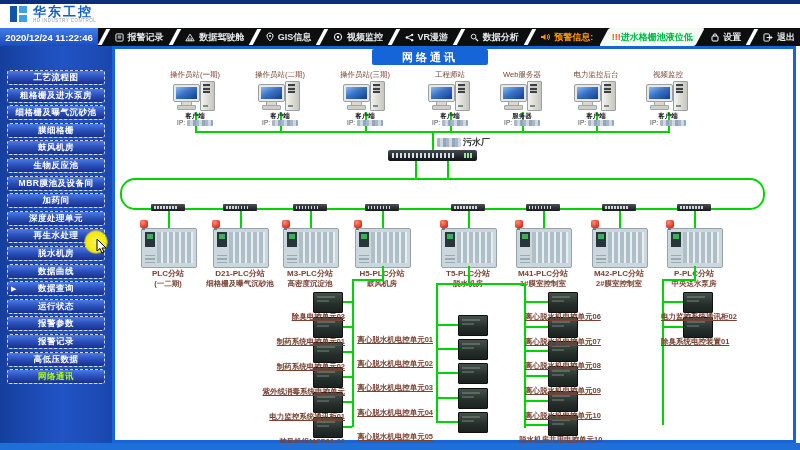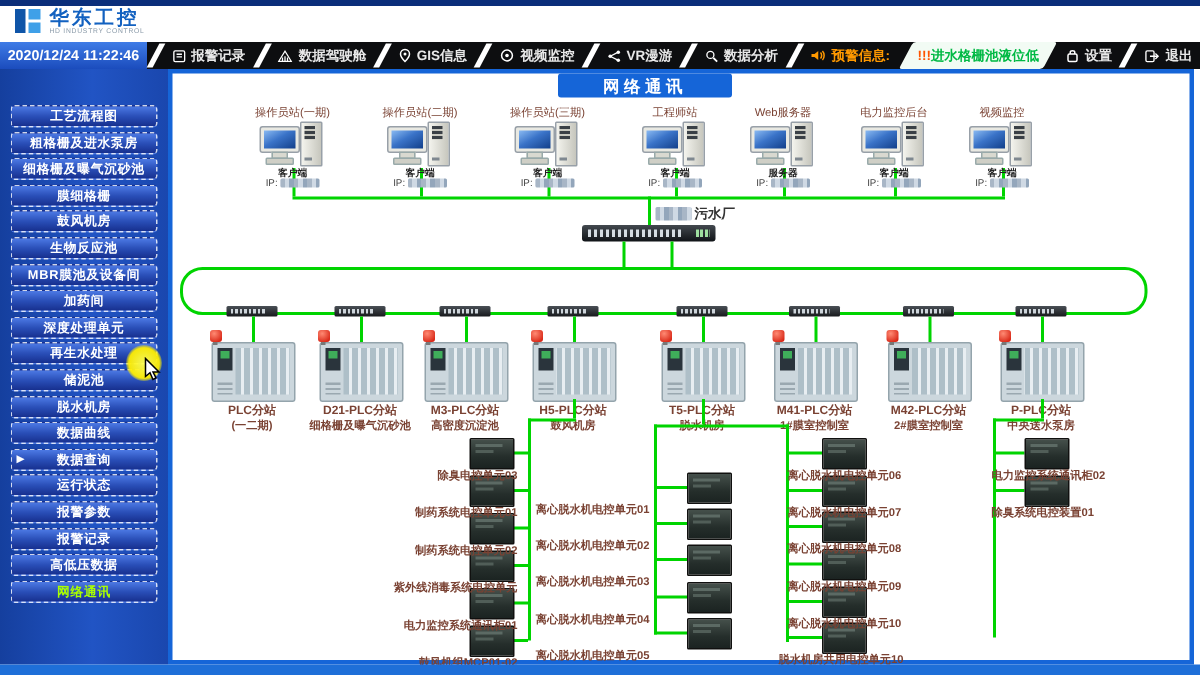--- a/index.html
+++ b/index.html
@@ -96,21 +96,21 @@
           background:radial-gradient(circle at 35% 30%,#ff8a73,#cf0f00);}
   .beacon::after{content:"";position:absolute;left:2px;bottom:-2px;width:3px;height:2px;background:#777;}
   .plabel{position:absolute;width:84px;text-align:center;color:#7a4233;font-weight:bold;white-space:nowrap;}
   .plabel .l1{font-size:8px;line-height:10px;}
   .plabel .l2{font-size:7.5px;line-height:9px;text-align:center;}
   
   .unit{position:absolute;width:28px;height:19px;border:1px solid #10100f;border-radius:1px;
         background:linear-gradient(180deg,#45504b 0%,#252e2b 60%,#1b2321 100%);}
   .unit::before{content:"";position:absolute;left:3px;top:3px;width:18px;height:2px;background:#5c6a64;}
   .unit::after{content:"";position:absolute;left:3px;top:7px;width:12px;height:1.5px;background:#515e58;}
-  .ulabel{position:absolute;font-size:7.5px;font-weight:bold;color:#7a4233;white-space:nowrap;}
+  .ulabel{position:absolute;font-size:7.5px;font-weight:bold;color:#7a4233;white-space:nowrap;text-decoration:underline;}
   .ulabel.r{text-align:right;}
   #plant-label{position:absolute;left:322px;top:87px;font-size:9px;color:#333;font-weight:bold;display:flex;align-items:center;gap:2px;}
   #plant-label .mosaic{width:24px;height:9px;}
   
   #bottombar{position:absolute;left:0;top:443px;width:800px;height:7px;background:#1e6fd8;}
   
   #cursor-glow{position:absolute;left:84px;top:230px;width:24px;height:24px;border-radius:50%;
                background:radial-gradient(circle,#ffff55 0%,#ffee00 60%,rgba(255,238,0,0) 75%);opacity:.95;}
   #cursor{position:absolute;left:96px;top:238px;z-index:9;}
 </style>
@@ -246,23 +246,20 @@
           <span>MBR膜池及设备间</span>
         </div>
       <div class="sbtn">
           <span>加药间</span>
         </div>
       <div class="sbtn">
           <span>深度处理单元</span>
         </div>
       <div class="sbtn">
           <span>再生水处理</span>
-        </div>
-      <div class="sbtn">
-          <span>储泥池</span>
         </div>
       <div class="sbtn">
           <span>脱水机房</span>
         </div>
       <div class="sbtn">
           <span>数据曲线</span>
         </div>
       <div class="sbtn">
           <span class="tri"></span>
           <span>数据查询</span>

